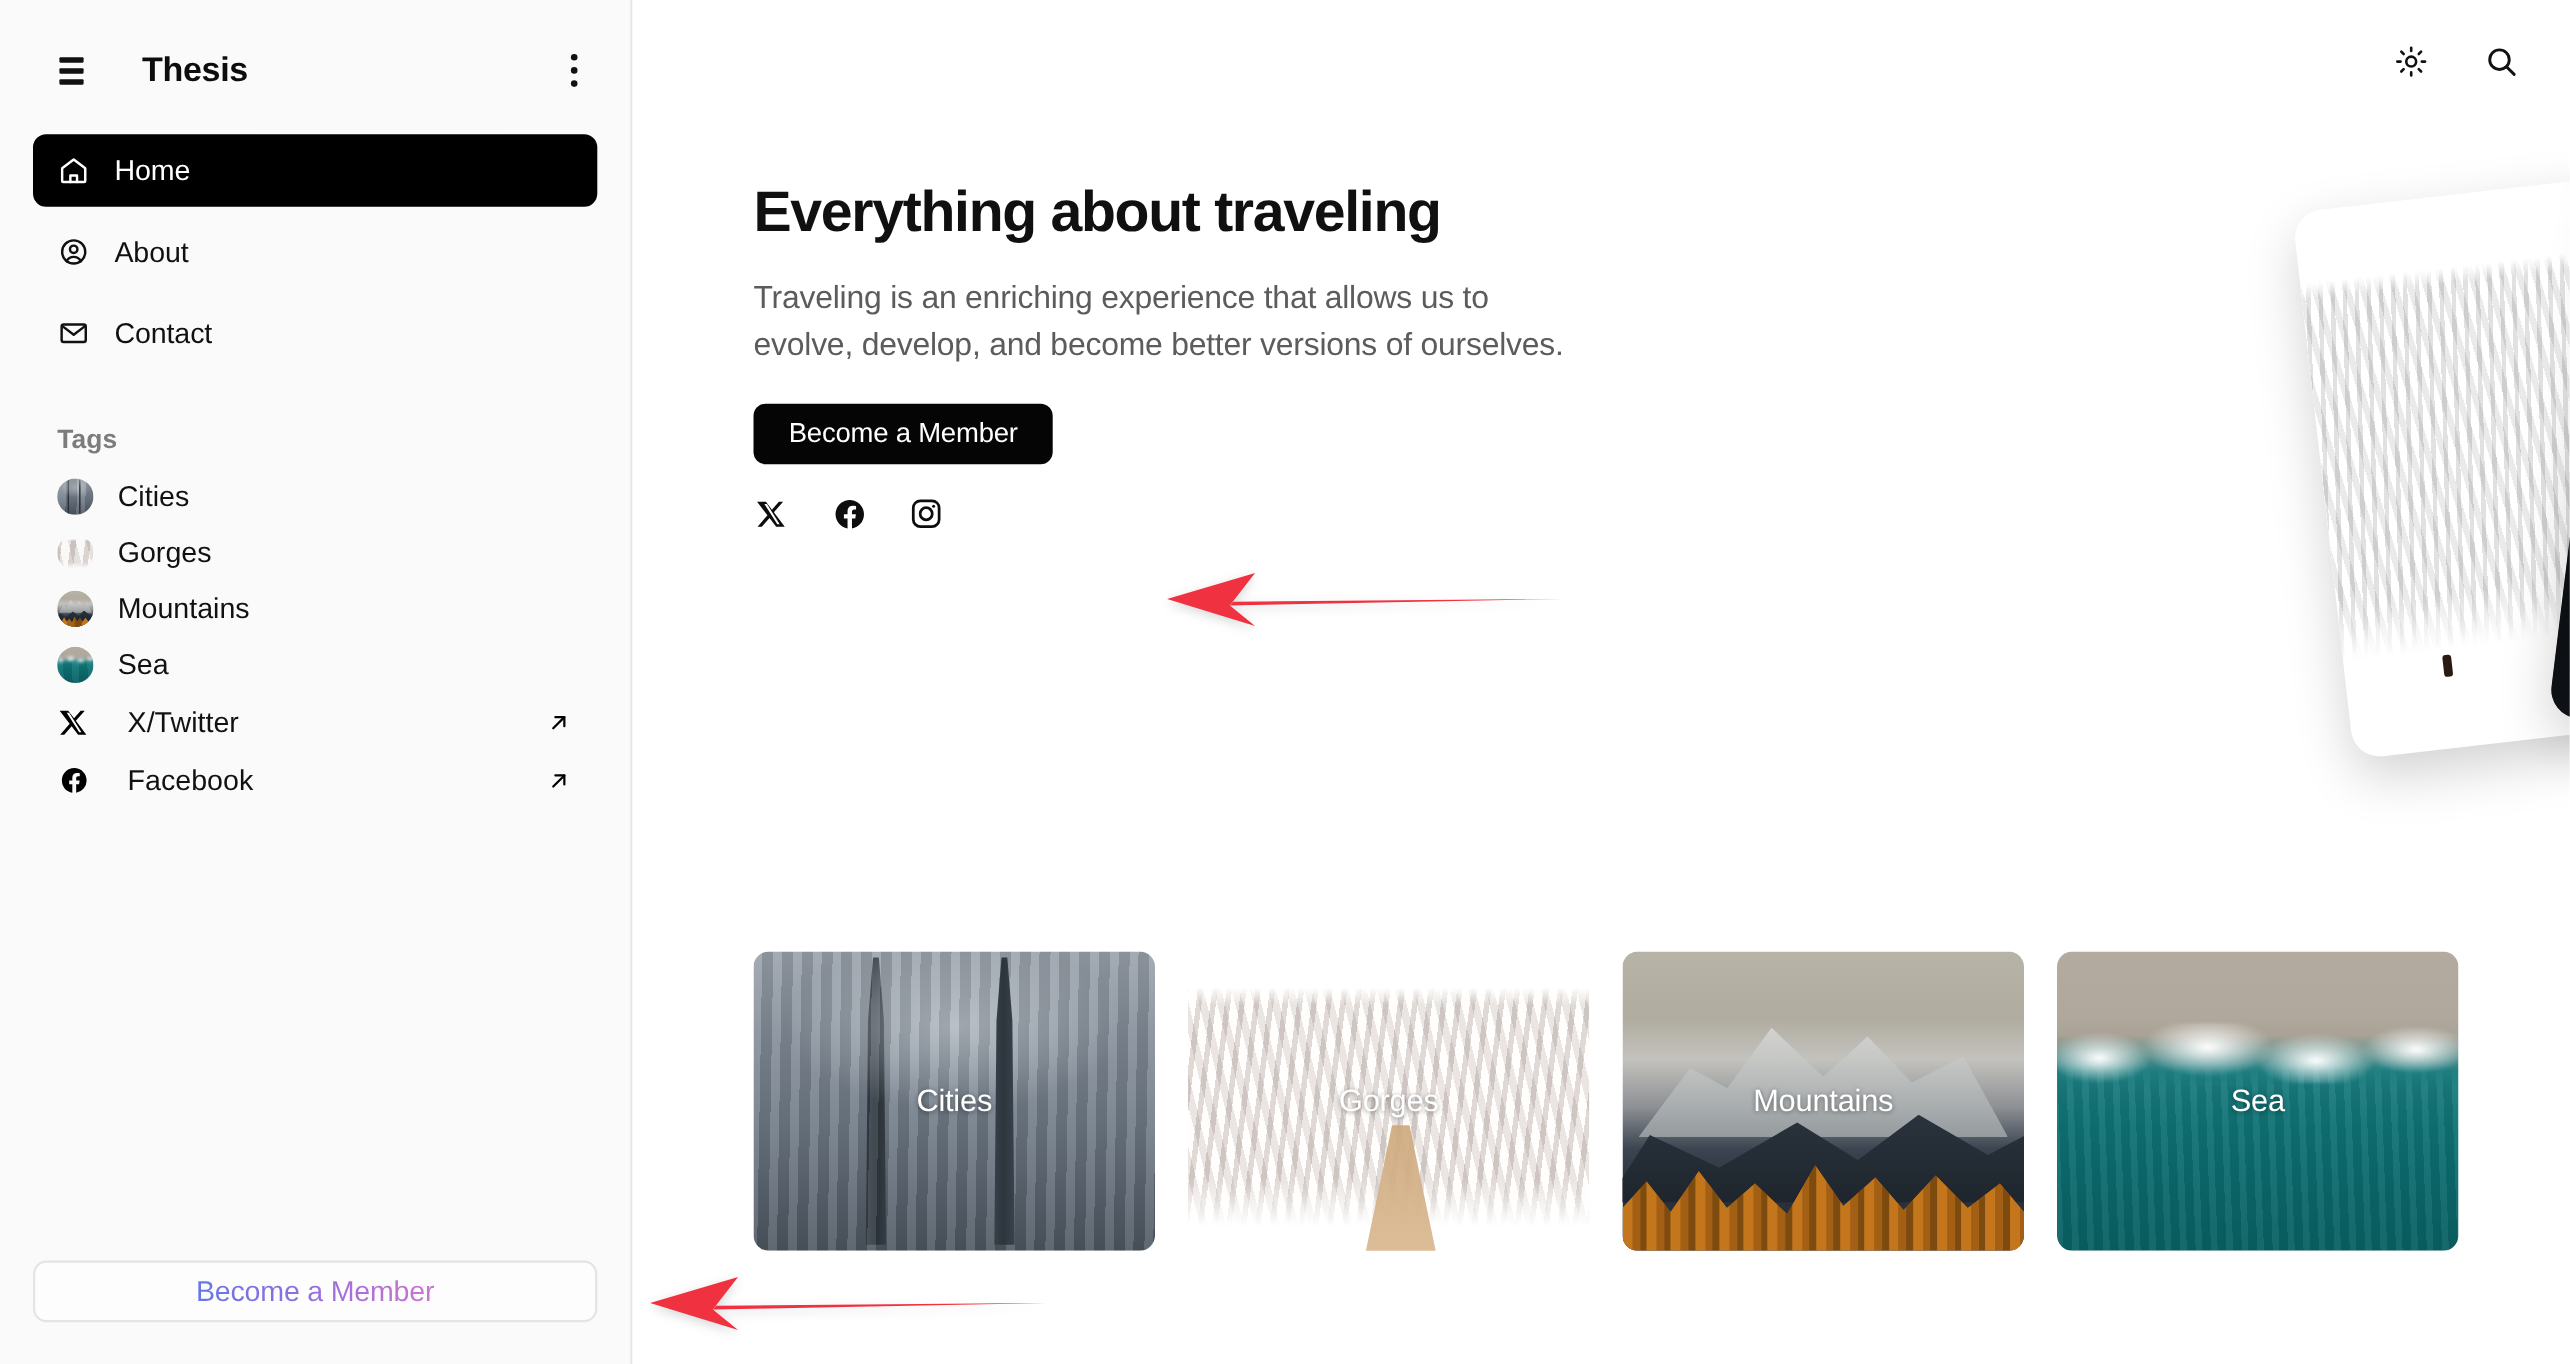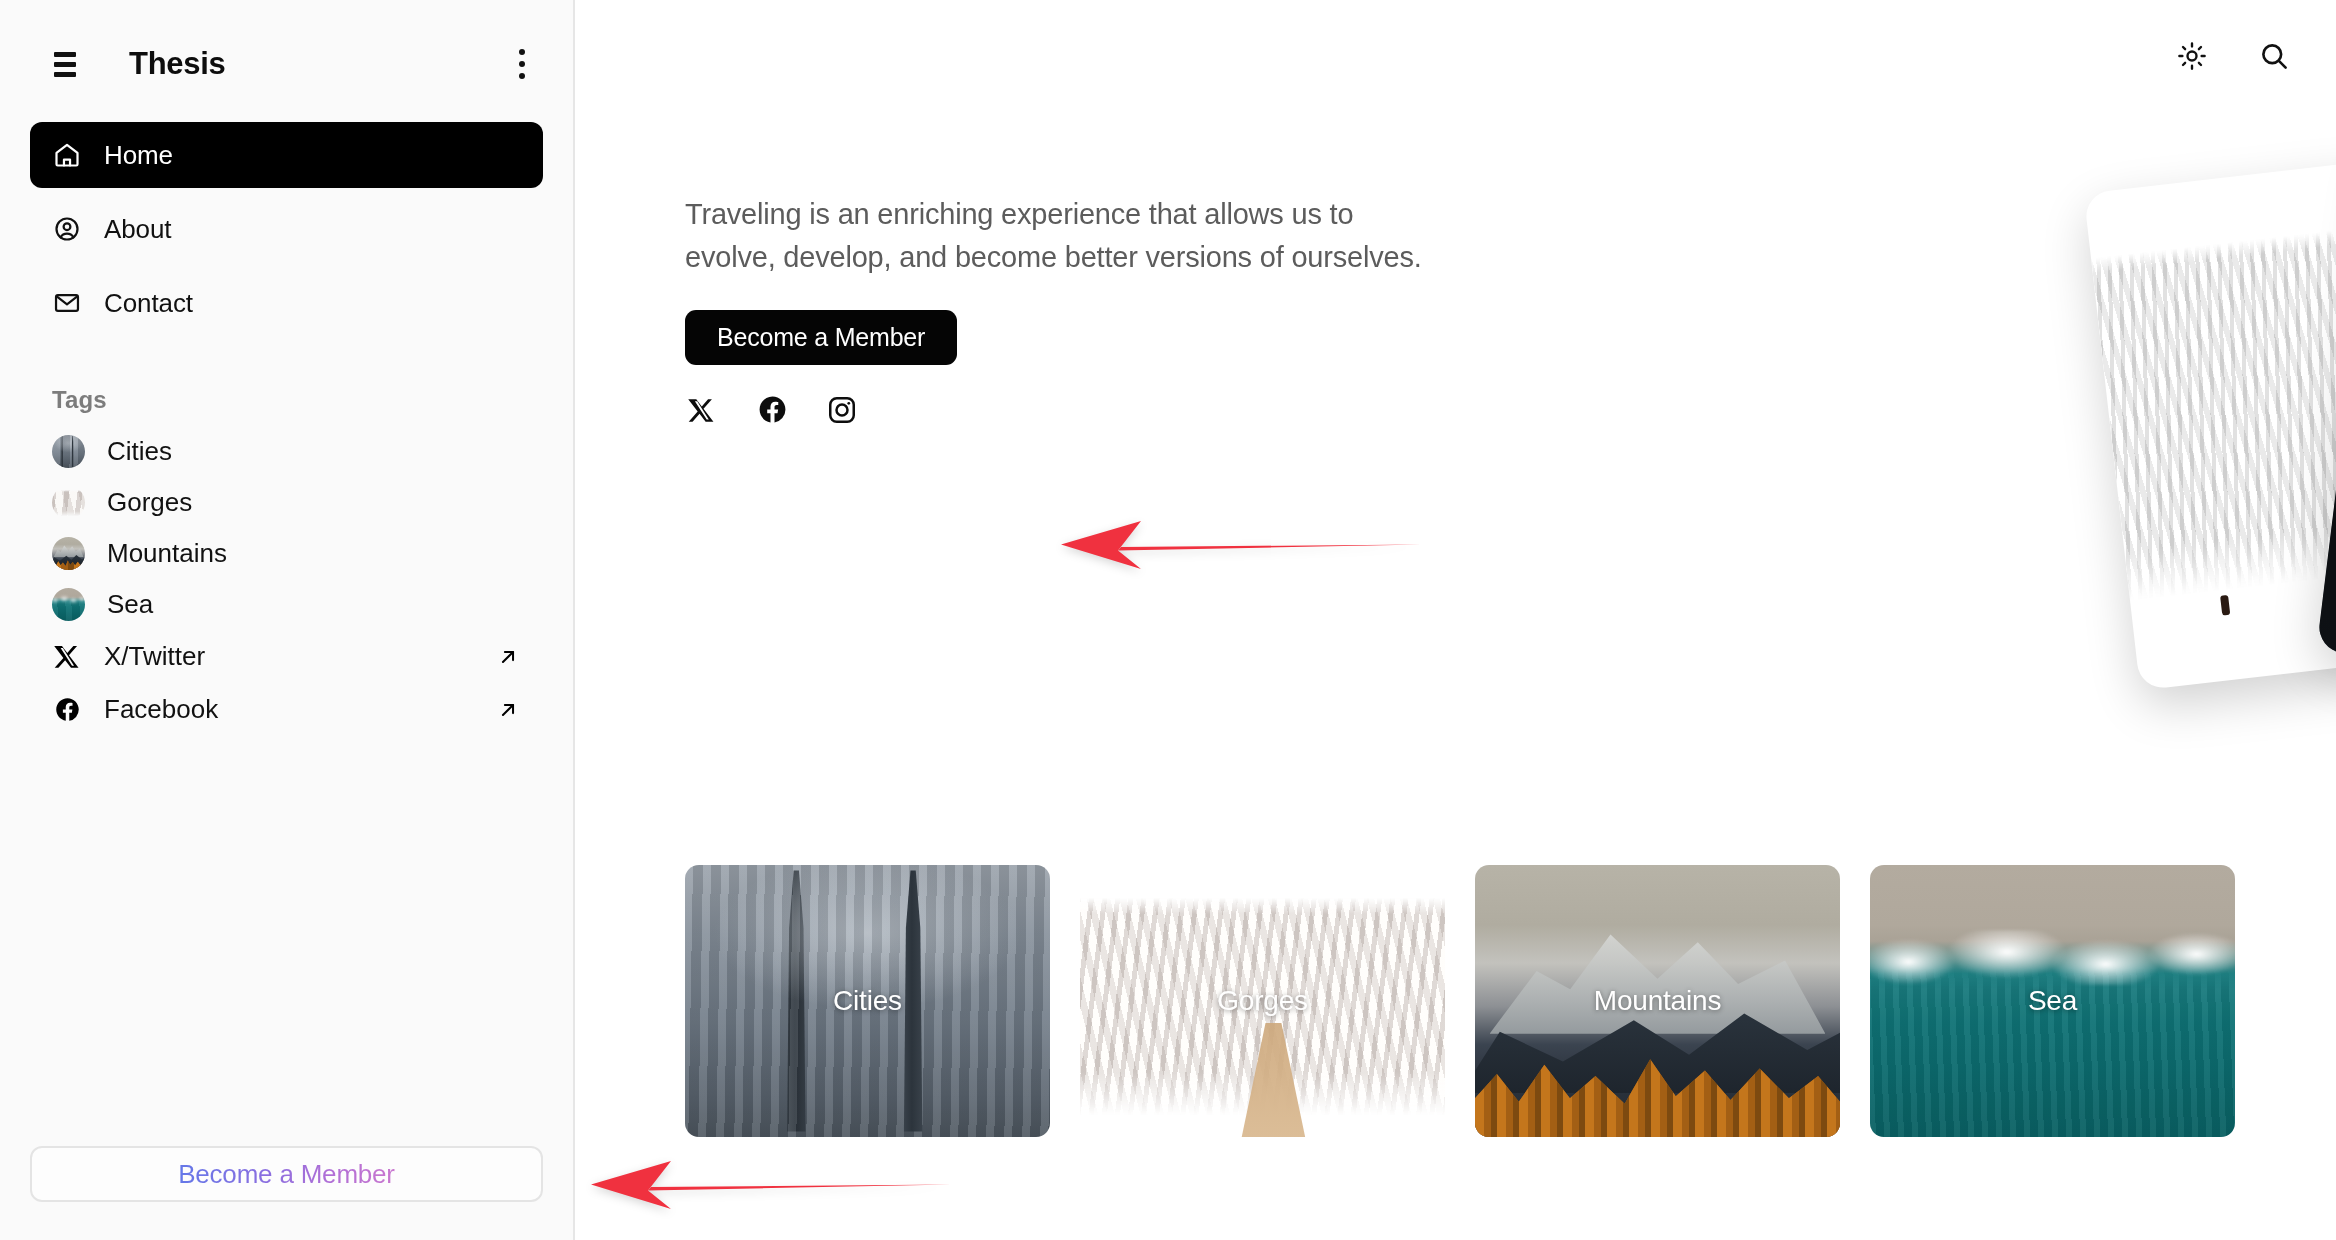--- a/index.html
+++ b/index.html
@@ -70,21 +70,21 @@
   }
   .tag-thumb {
     width: 33px; height: 33px; border-radius: 50%; flex:0 0 33px;
     background-size: cover; background-position: center;
     overflow:hidden; position: relative;
   }
   .tag-label { font-size: 26px; color:#111; margin-left: 22px; }
 
   .social-item {
     display:flex; align-items:center; height: 53px;
-    padding: 0 22px; cursor:pointer; border-radius:12px;
+    padding: 0 22px; cursor:pointer; border-radius:12px;gap:12px;
   }
   .social-ico { width:30px; height:30px; flex:0 0 30px; display:flex; align-items:center; justify-content:center; }
   .social-ico svg { width: 27px; height: 27px; display:block; }
   .social-label { font-size:26px; color:#111; margin-left:22px; }
   .ext-arrow { margin-left:auto; width:26px; height:26px; display:flex; align-items:center; justify-content:center;}
   .ext-arrow svg { width:22px; height:22px; display:block; }
 
   .sb-bottom { padding: 24px 30px 38px 30px; }
   .member-btn-outline {
     display:flex; align-items:center; justify-content:center;
@@ -441,20 +441,21 @@
       </div>
       <div class="icon-btn">
         <svg width="30" height="30" viewBox="0 0 24 24" fill="none" stroke="#111" stroke-width="2.1" stroke-linecap="round">
           <circle cx="10.6" cy="10.6" r="7.1"></circle>
           <path d="M15.9 15.9 21.3 21.3"></path>
         </svg>
       </div>
     </div>
 
     <section class="hero">
+      <h1>Everything about traveling</h1>
       <p>Traveling is an enriching experience that allows us to evolve, develop, and become better versions of ourselves.</p>
       <button class="cta">Become a Member</button>
 
       <div class="hero-socials">
         <a class="hs">
           <svg width="28" height="28" viewBox="0 0 24 24" fill="#0d0d0d">
             <path d="M17.2 2.7h3.3l-7.2 8.2 8.5 11.2h-6.7l-5.2-6.8-6 6.8H.6l7.7-8.8L.2 2.7h6.9l4.7 6.2zm-1.2 17.5h1.8L7.9 4.4H5.9z"></path>
           </svg>
         </a>
         <a class="hs">

